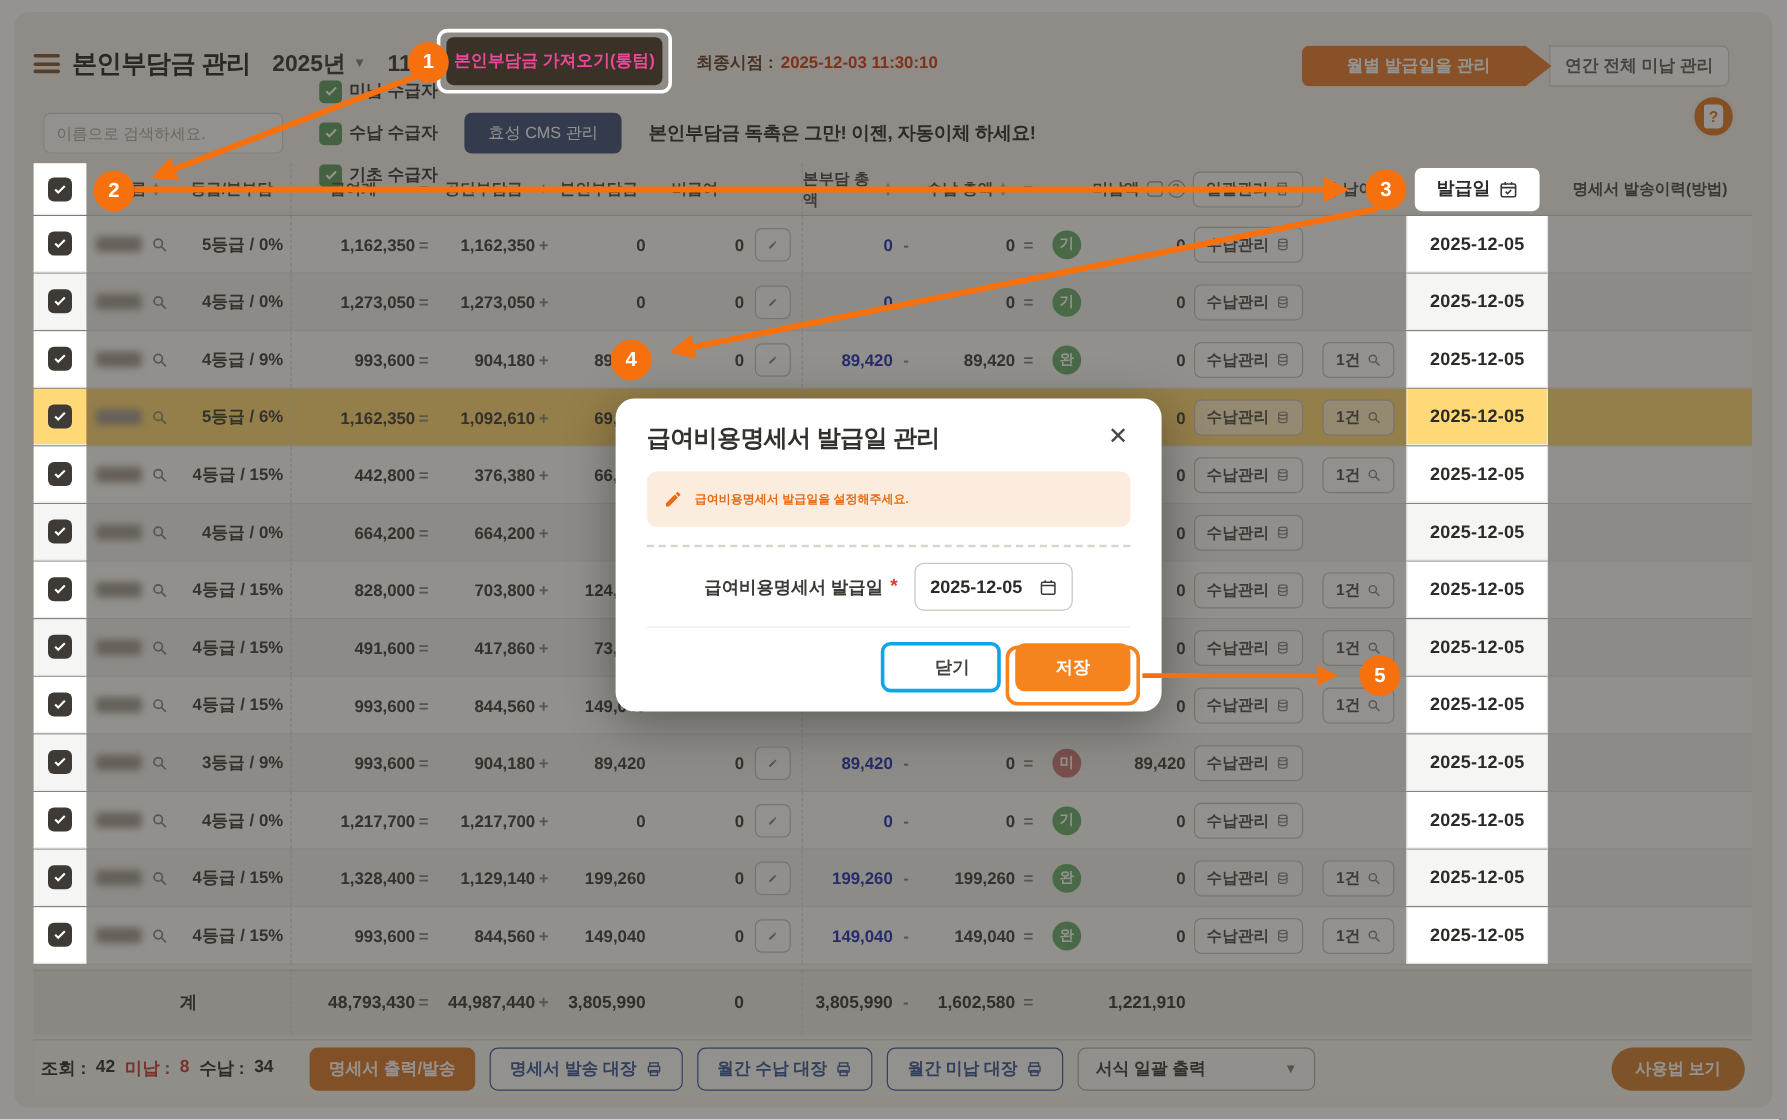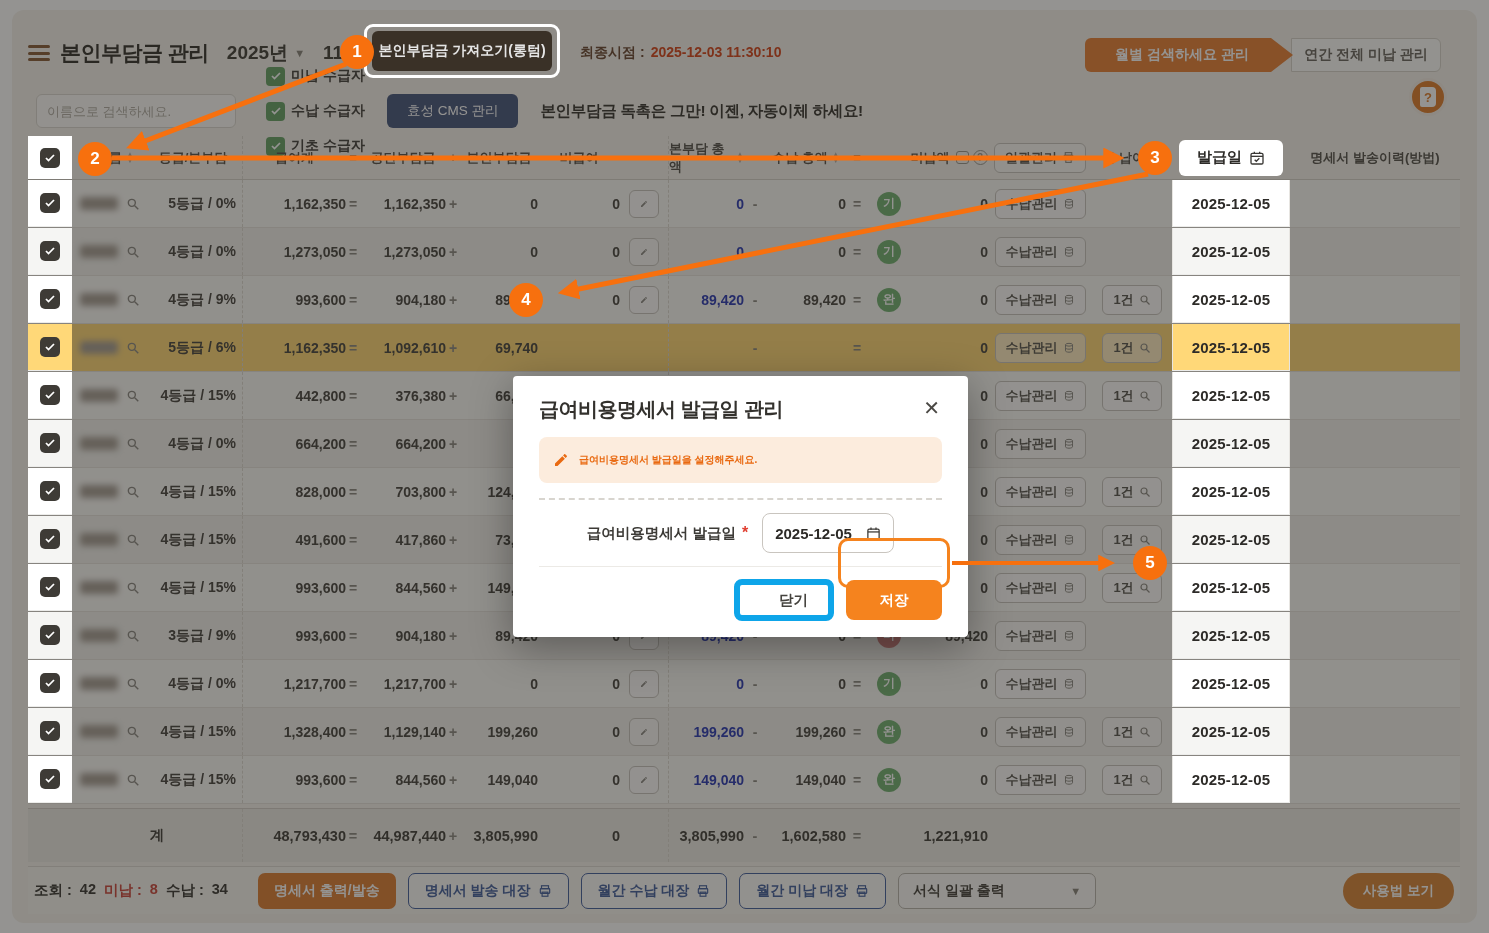--- a/index.html
+++ b/index.html
@@ -104,40 +104,40 @@
   .fbtn-blue { background:rgba(255,255,255,.6); color:#46629f; border:1px solid #46629f; }
   .fselect { height:36px; width:198px; border:1px solid #b9b5ae; border-radius:7px; background:rgba(255,255,255,.5);
     display:flex; align-items:center; justify-content:space-between; padding:0 14px; font-size:14px; font-weight:bold; color:#4a4741; }
   .usagepill { margin-left:auto; height:36px; padding:0 20px; border-radius:18px; background:#d7873c; color:#fff;
     border:none; font-size:13.5px; font-weight:bold; }
 
   
   .overlay { position:absolute; inset:0; background:rgba(28,25,22,0.47); z-index:40; }
   .ring-import { position:absolute; left:364px; top:24px; width:196px; height:54px; border:3px solid #fff;
     border-radius:9px; z-index:55; pointer-events:none; }
-  .btn-import { position:absolute; left:372px; top:31px; width:180px; height:40px; background:#3a3127; color:#e5e5e5;
+  .btn-import { position:absolute; left:372px; top:31px; width:180px; height:40px; background:#3a3127; color:#ec4899;
     font-size:14px; font-weight:bold; border:none; border-radius:6px; z-index:56; }
 
   
-  .modal { position:absolute; left:513px; top:332px; width:455px; height:261px; background:#fff; border-radius:4px;
-    z-index:60; box-shadow:0 10px 40px rgba(0,0,0,.35); padding:20px 26px 16px;margin-top:44px; }
+  .modal { position:absolute; left:513px; top:332px; width:455px; height:261px; background:#fff; border-radius:16px;
+    z-index:60; box-shadow:0 10px 40px rgba(0,0,0,.35); padding:20px 26px 16px; }
   .m-head { display:flex; align-items:flex-start; justify-content:space-between; }
   .m-title { font-size:20px; font-weight:bold; color:#33312d; letter-spacing:-0.5px; }
   .m-close { font-size:20px; color:#4a4844; background:none; border:none; line-height:1; padding:2px; }
   .m-notice { margin-top:14px; background:#fcecdd; border-radius:8px; height:46px; display:flex; align-items:center;
     gap:10px; padding:0 14px; font-size:10px; font-weight:bold; color:#e96a12; }
   .m-dash { border:none; border-top:2px dashed #d8d5cf; margin:15px 0 13px; }
   .m-form { display:flex; align-items:center; justify-content:center; gap:6px; height:40px; }
   .m-label { font-size:14.5px; font-weight:bold; color:#3c3a36; }
   .m-req { color:#e03d2f; font-weight:bold; }
   .m-dateinput { width:132px; height:40px; border:1px solid #c9c5bf; border-radius:8px; margin-left:8px;
     display:flex; align-items:center; justify-content:space-between; padding:0 12px; font-size:15px; font-weight:bold; color:#2d2b28; }
   .m-sep { border:none; border-top:1px solid #eceae6; margin:13px 0 12px; }
   .m-actions { display:flex; justify-content:flex-end; gap:12px; }
-  .m-btn-close { width:100px; height:42px; background:#fff; border:6px solid #0ea5e9; border-radius:8px;
+  .m-btn-close { width:100px; height:42px; background:#fff; border:3px solid #0ea5e9; border-radius:8px;
     font-size:14.5px; font-weight:bold; color:#45433e;padding-left:19px; }
   .m-btn-save { width:96px; height:40px; background:#f5831e; border:none; border-radius:8px; font-size:14.5px;
     font-weight:bold; color:#fff; margin-top:1px; }
 
   
   .anno-svg { position:absolute; inset:0; z-index:70; pointer-events:none; }
   .anno-num { position:absolute; width:34px; height:34px; border-radius:50%; background:#f7700e; color:#fff;
     z-index:71; display:flex; align-items:center; justify-content:center; font-size:17px; font-weight:bold; pointer-events:none; }
   .ring-save { position:absolute; left:838px; top:538px; width:112px; height:50px; border:3px solid #f5831e;
     border-radius:10px; z-index:70; pointer-events:none; }
@@ -162,21 +162,21 @@
     </div>
     <div class="ym">
       <span>11월</span>
     </div>
     <div class="ts">
       <span class="lbl">최종시점 :</span>
       <span class="val">2025-12-03 11:30:10</span>
     </div>
   </div>
   <div class="tabs">
-    <div class="tab-active">월별 검색하세요 관리</div>
+    <div class="tab-active">월별 발급일을 관리</div>
     <div class="tab-idle">연간 전체 미납 관리</div>
   </div>
   <div class="help-fab">
       <div class="help-book"></div>
     </div>
 
   <div class="filterrow">
     <div class="search">
       <input placeholder="이름으로 검색하세요." style="">
       <svg viewBox="0 0 24 24" width="15" height="15">

